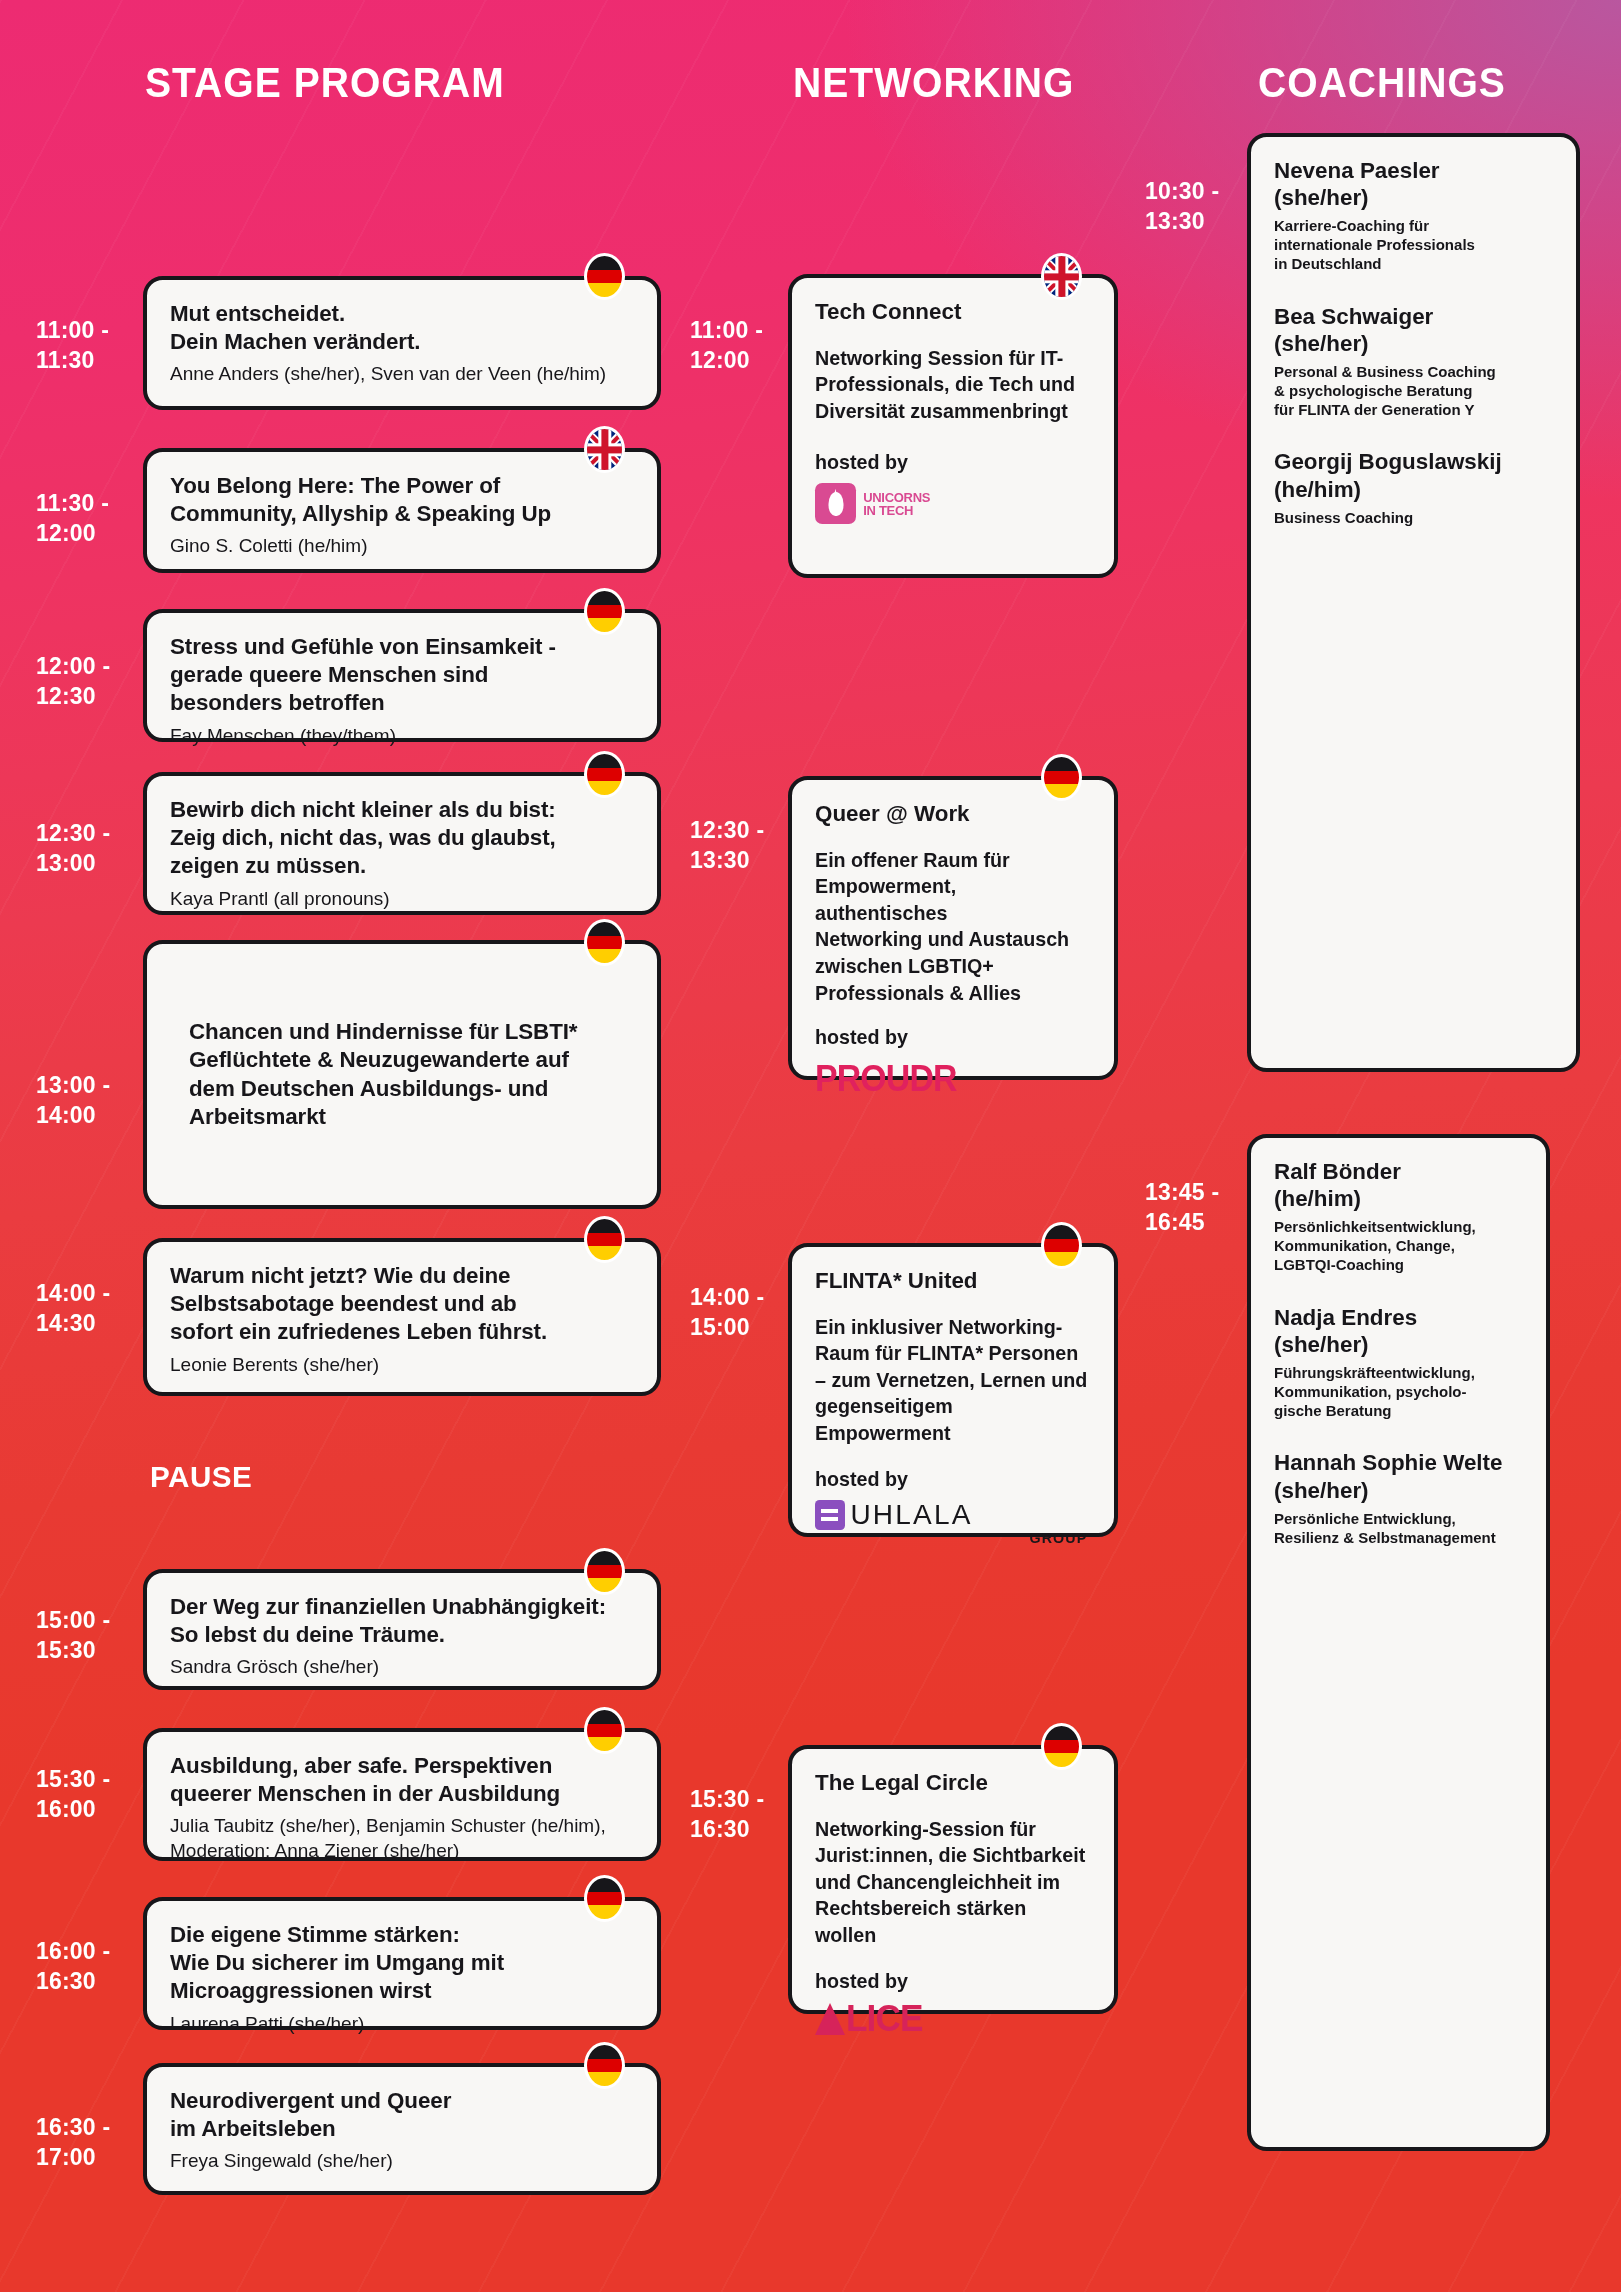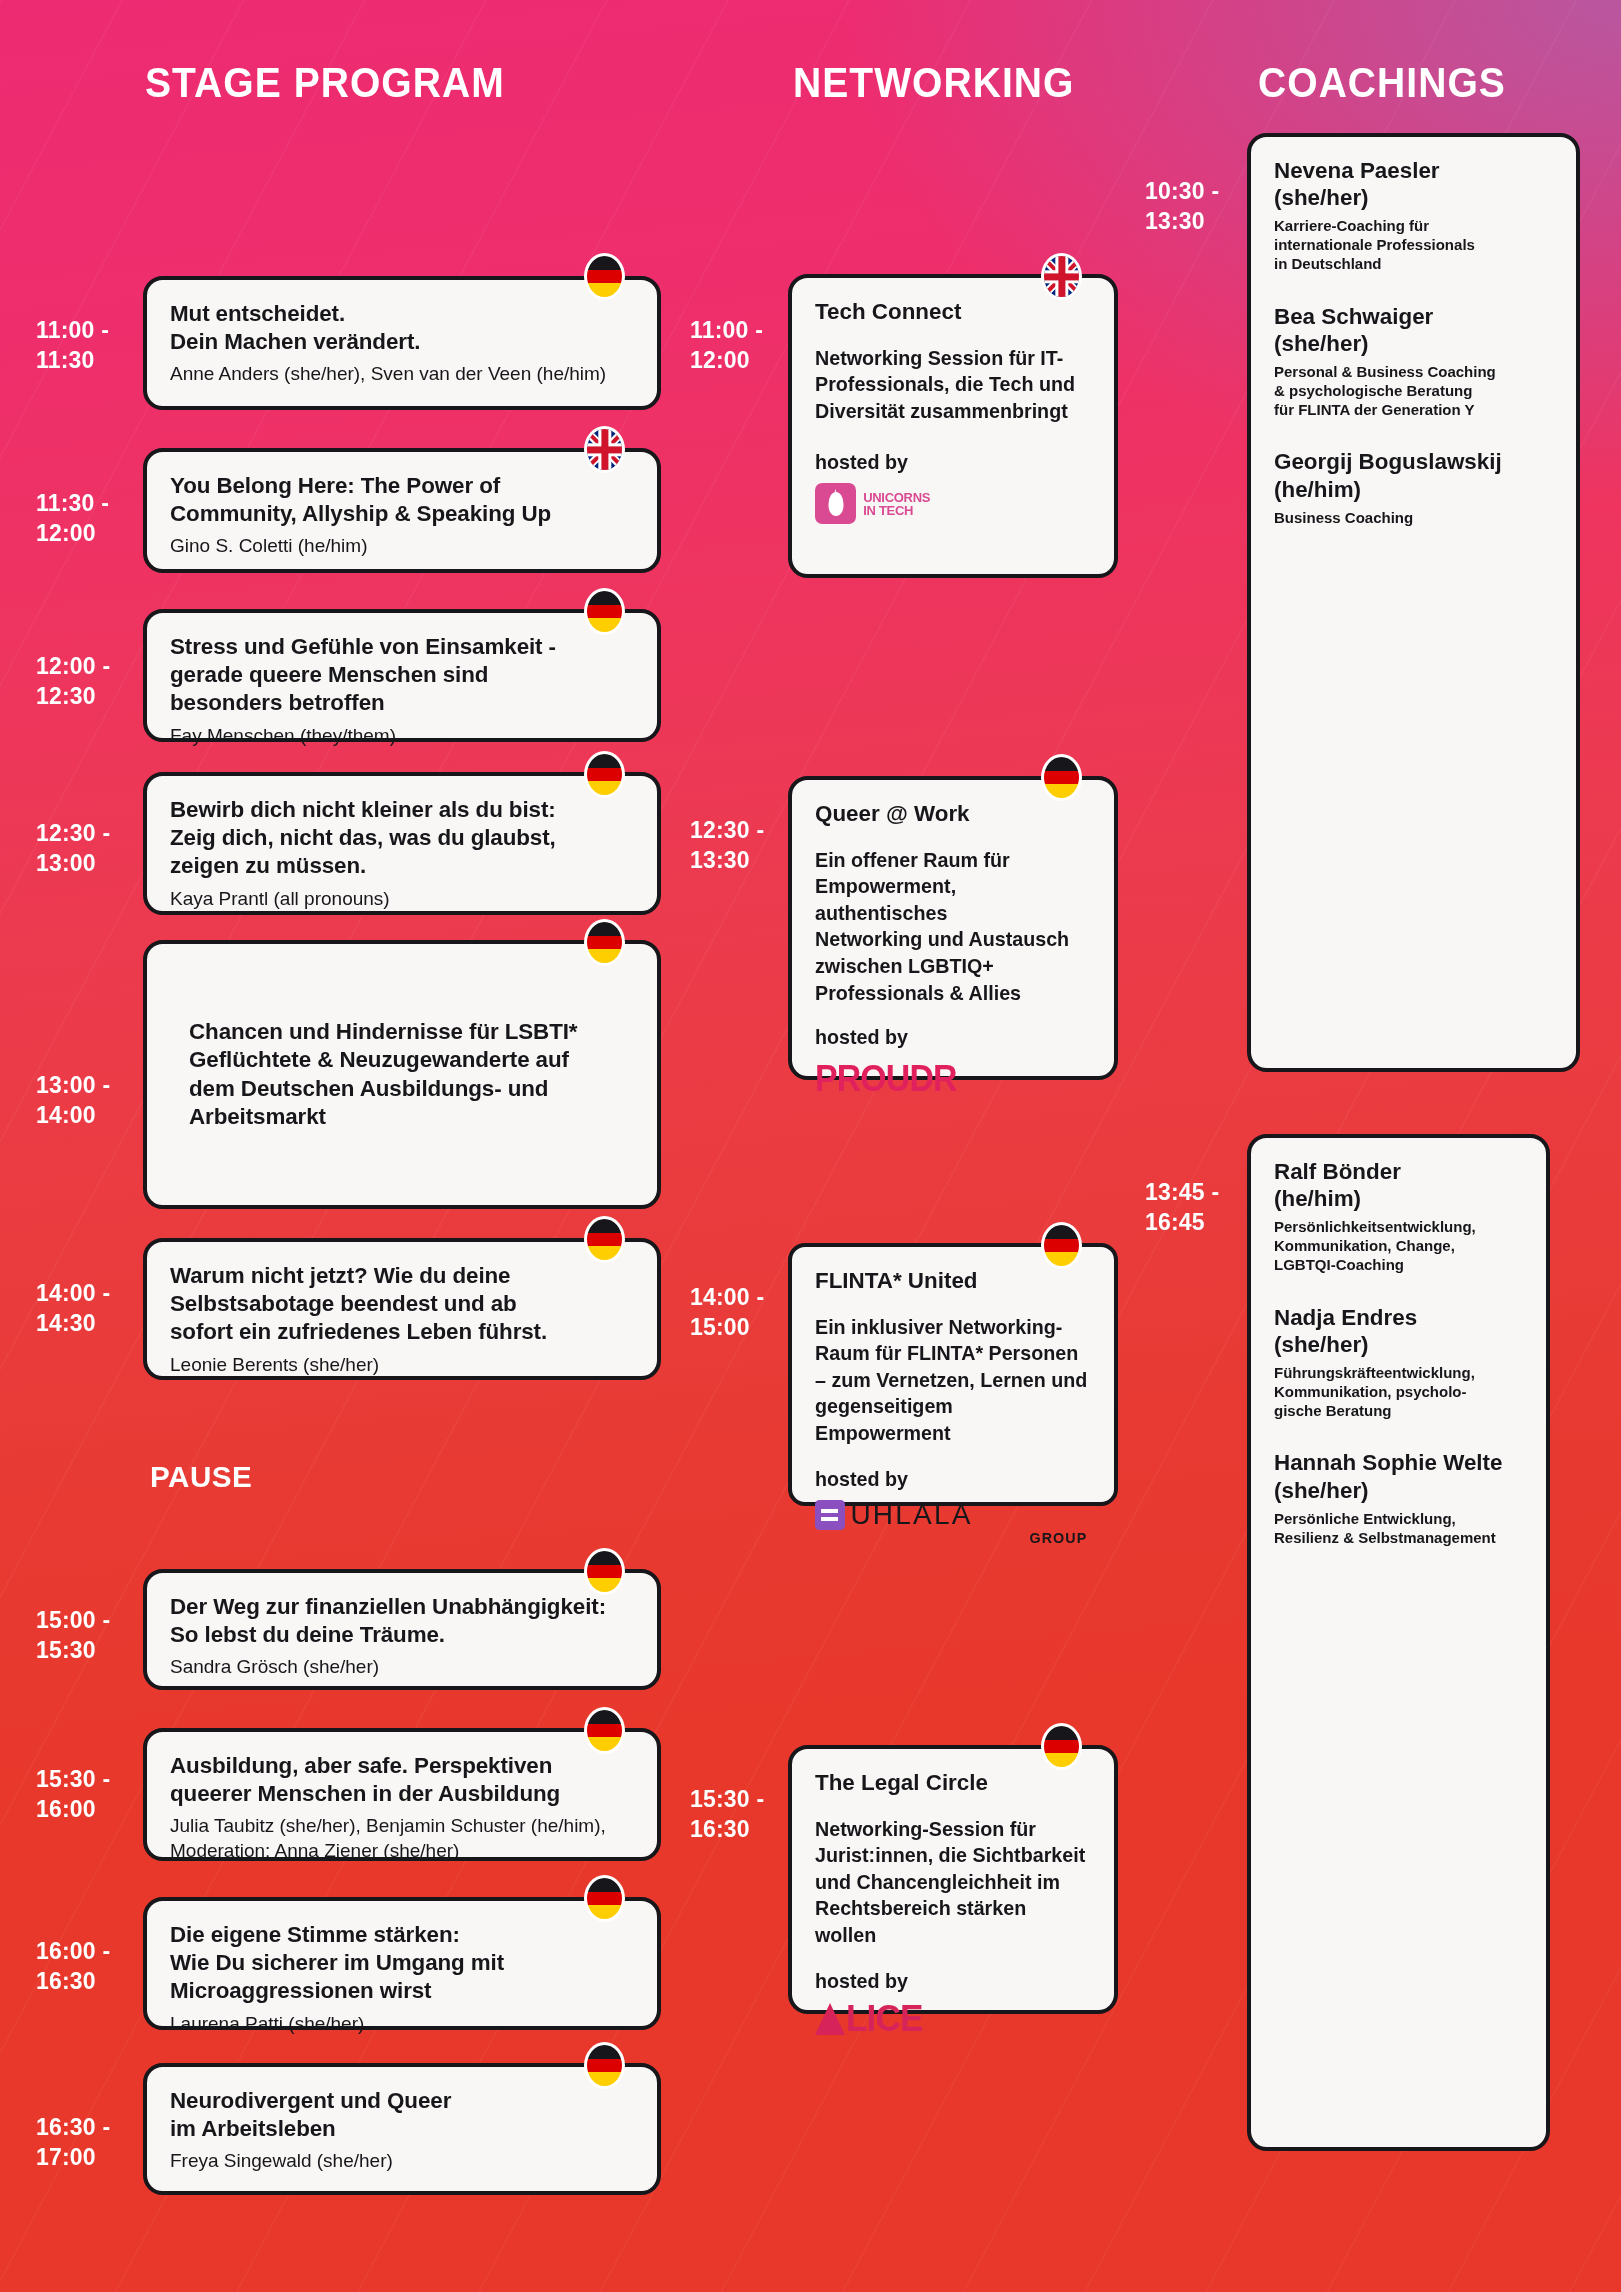--- a/index.html
+++ b/index.html
@@ -325,21 +325,21 @@
   <div class="card" style="left:143px; top:940px; width:518px; height:269px; display:flex; flex-direction:column; justify-content:center;padding-left:42px;">
     <div class="card-title">Chancen und Hindernisse für LSBTI*
 Geflüchtete &amp; Neuzugewanderte auf
 dem Deutschen Ausbildungs- und
 Arbeitsmarkt</div>
   </div>
   <div class="flag flag-de" style="left:584px; top:919px;"></div>
 
   <div class="time" style="left:36px; top:1278px;">14:00 -
 14:30</div>
-  <div class="card" style="left:143px; top:1238px; width:518px; height:142px;">
+  <div class="card" style="left:143px; top:1238px; width:518px; height:158px;">
     <div class="card-title">Warum nicht jetzt? Wie du deine
 Selbstsabotage beendest und ab
 sofort ein zufriedenes Leben führst.</div>
     <div class="card-speakers">Leonie Berents (she/her)</div>
   </div>
   <div class="flag flag-de" style="left:584px; top:1216px;"></div>
 
   <div class="time" style="left:36px; top:1605px;">15:00 -
 15:30</div>
   <div class="card" style="left:143px; top:1569px; width:518px; height:121px;">
@@ -418,21 +418,21 @@
 Professionals &amp; Allies</div>
     <div class="hosted-by" style="margin-top:19.7px;">hosted by</div>
     <div class="logo-wrap">
       <div class="logo-proudr">PROUDR</div>
     </div>
   </div>
   <div class="flag flag-de" style="left:1041px; top:754px;"></div>
 
   <div class="time" style="left:690px; top:1282px;">14:00 -
 15:00</div>
-  <div class="card" style="left:788px; top:1243px; width:330px; height:263px;border-radius:17px;">
+  <div class="card" style="left:788px; top:1243px; width:330px; height:294px;">
     <div class="net-title">FLINTA* United</div>
     <div class="net-desc">Ein inklusiver Networking-
 Raum für FLINTA* Personen
 – zum Vernetzen, Lernen und
 gegenseitigem Empowerment</div>
     <div class="hosted-by" style="margin-top:21.5px;">hosted by</div>
     <div class="logo-wrap logo-uhlala">
       <div class="uh-row">
         <span class="uh-mark"></span>
         <span class="uh-text">UHLALA</span>

